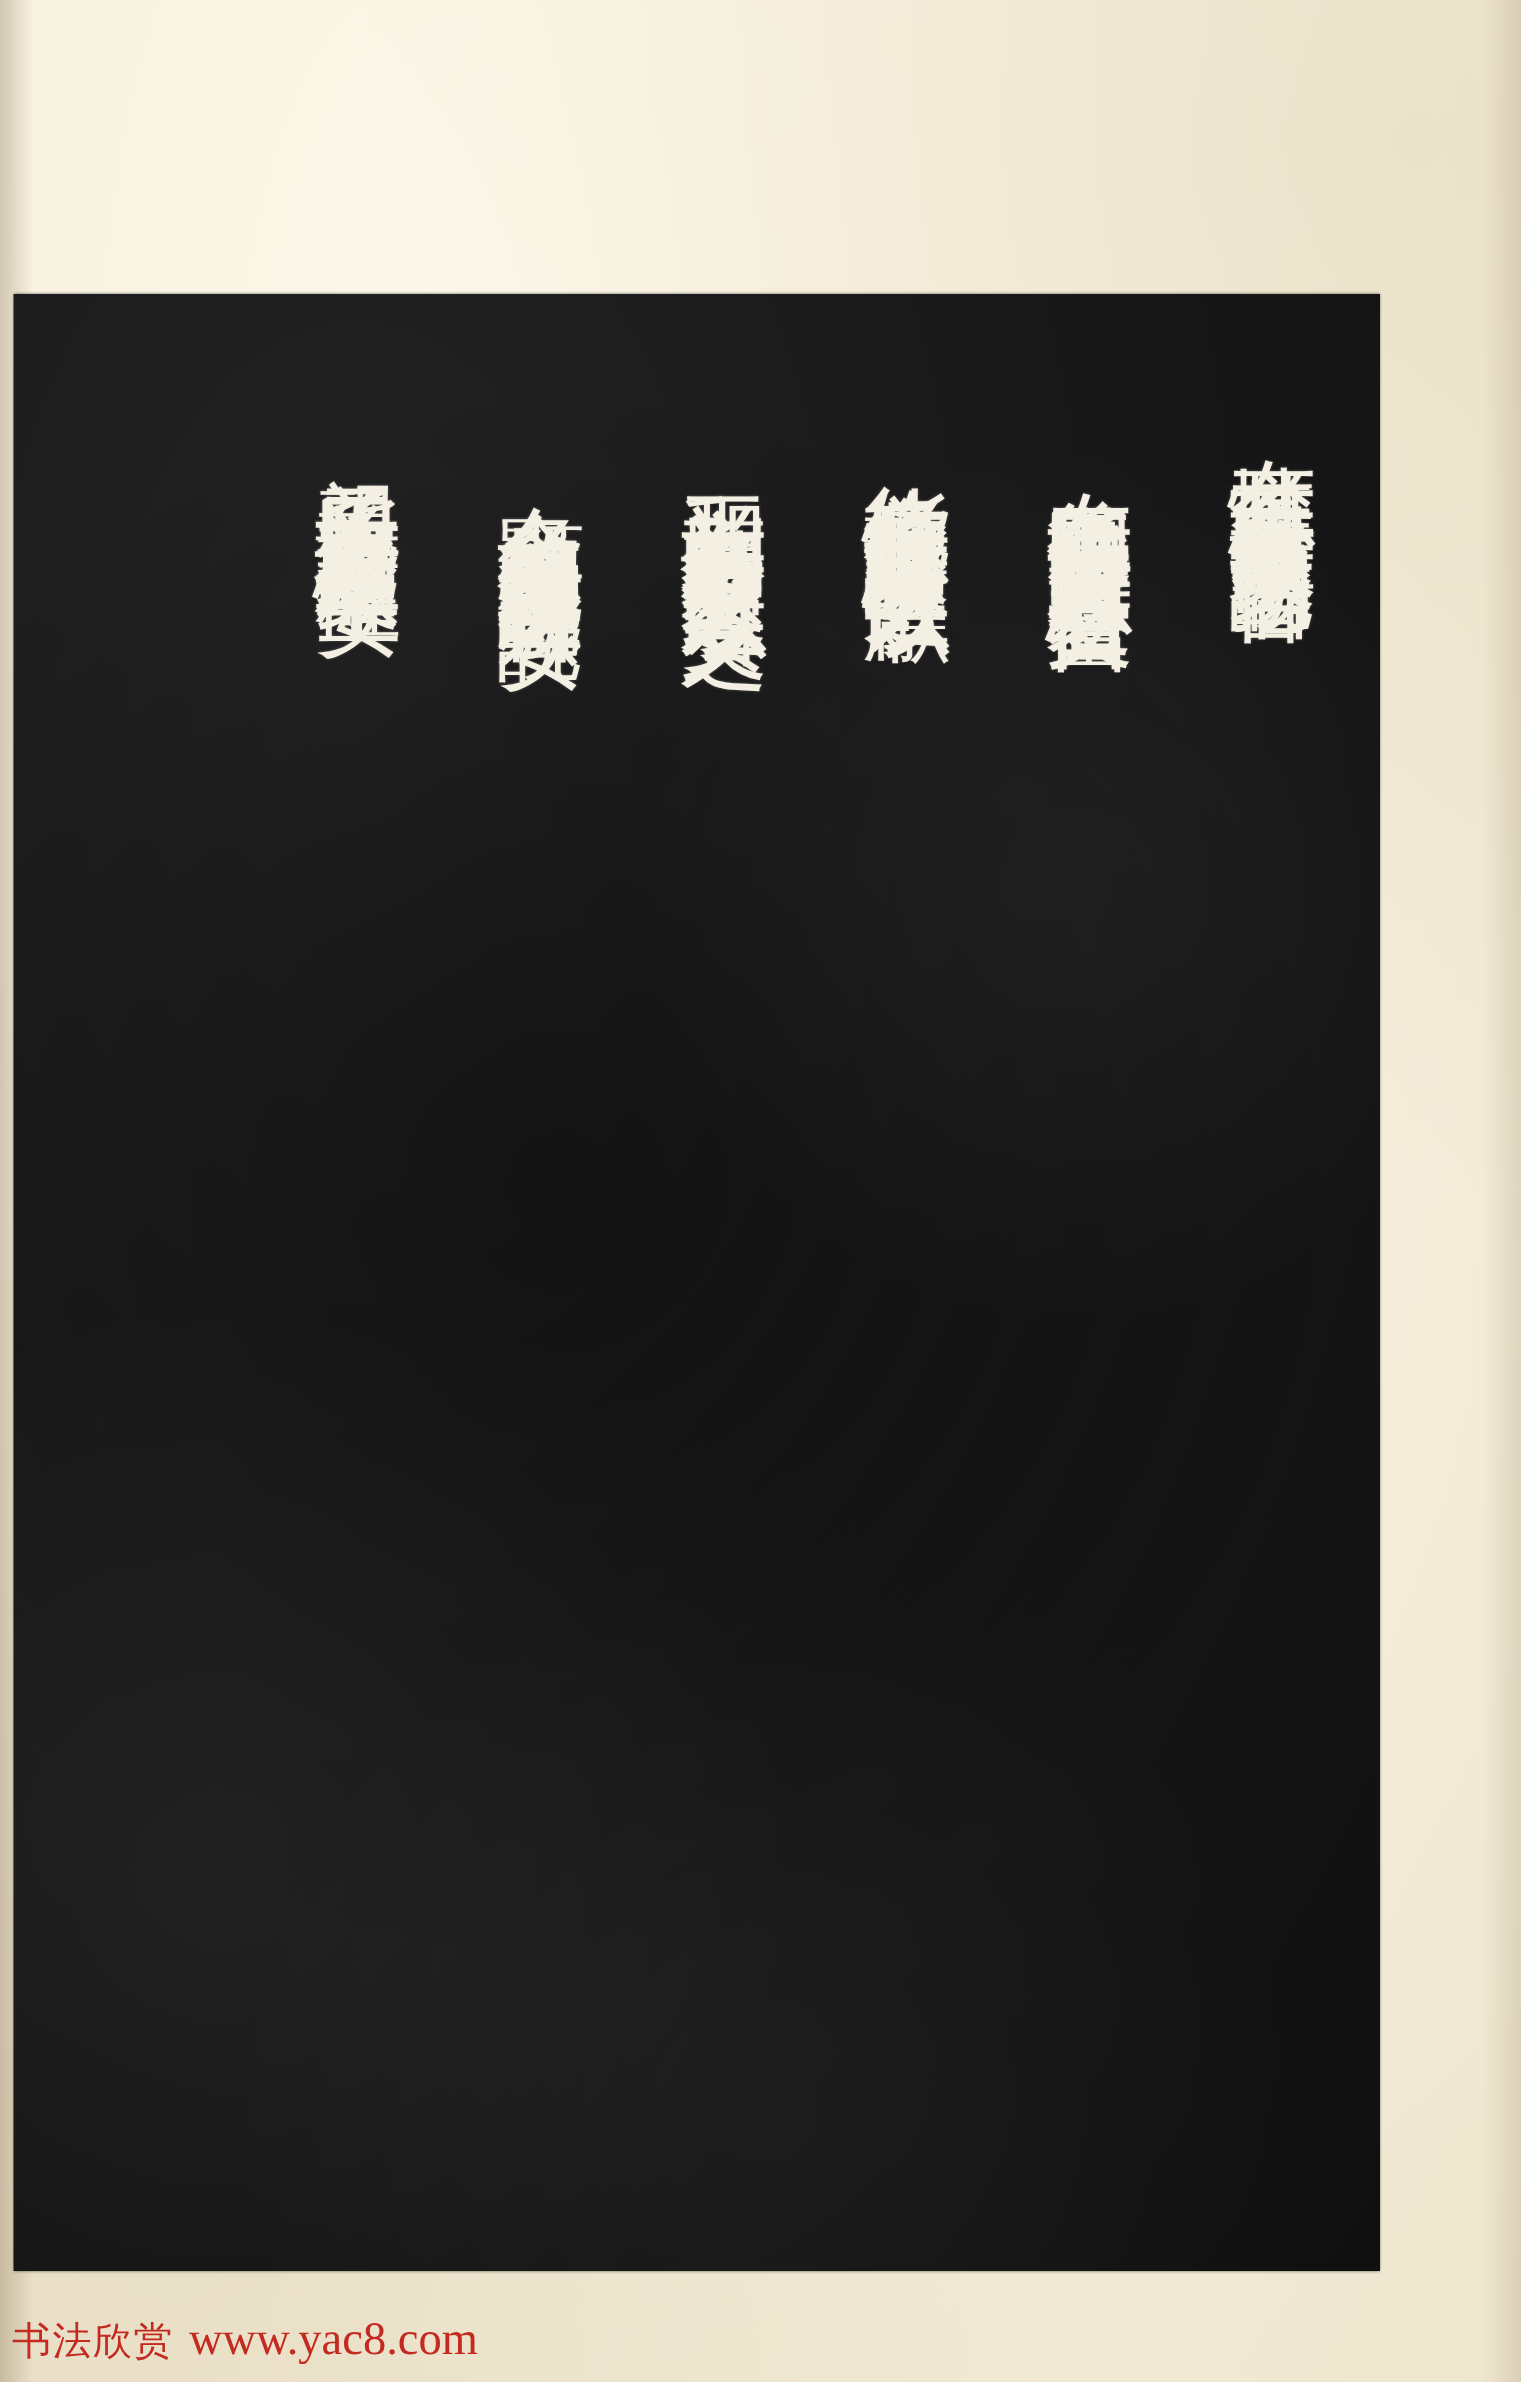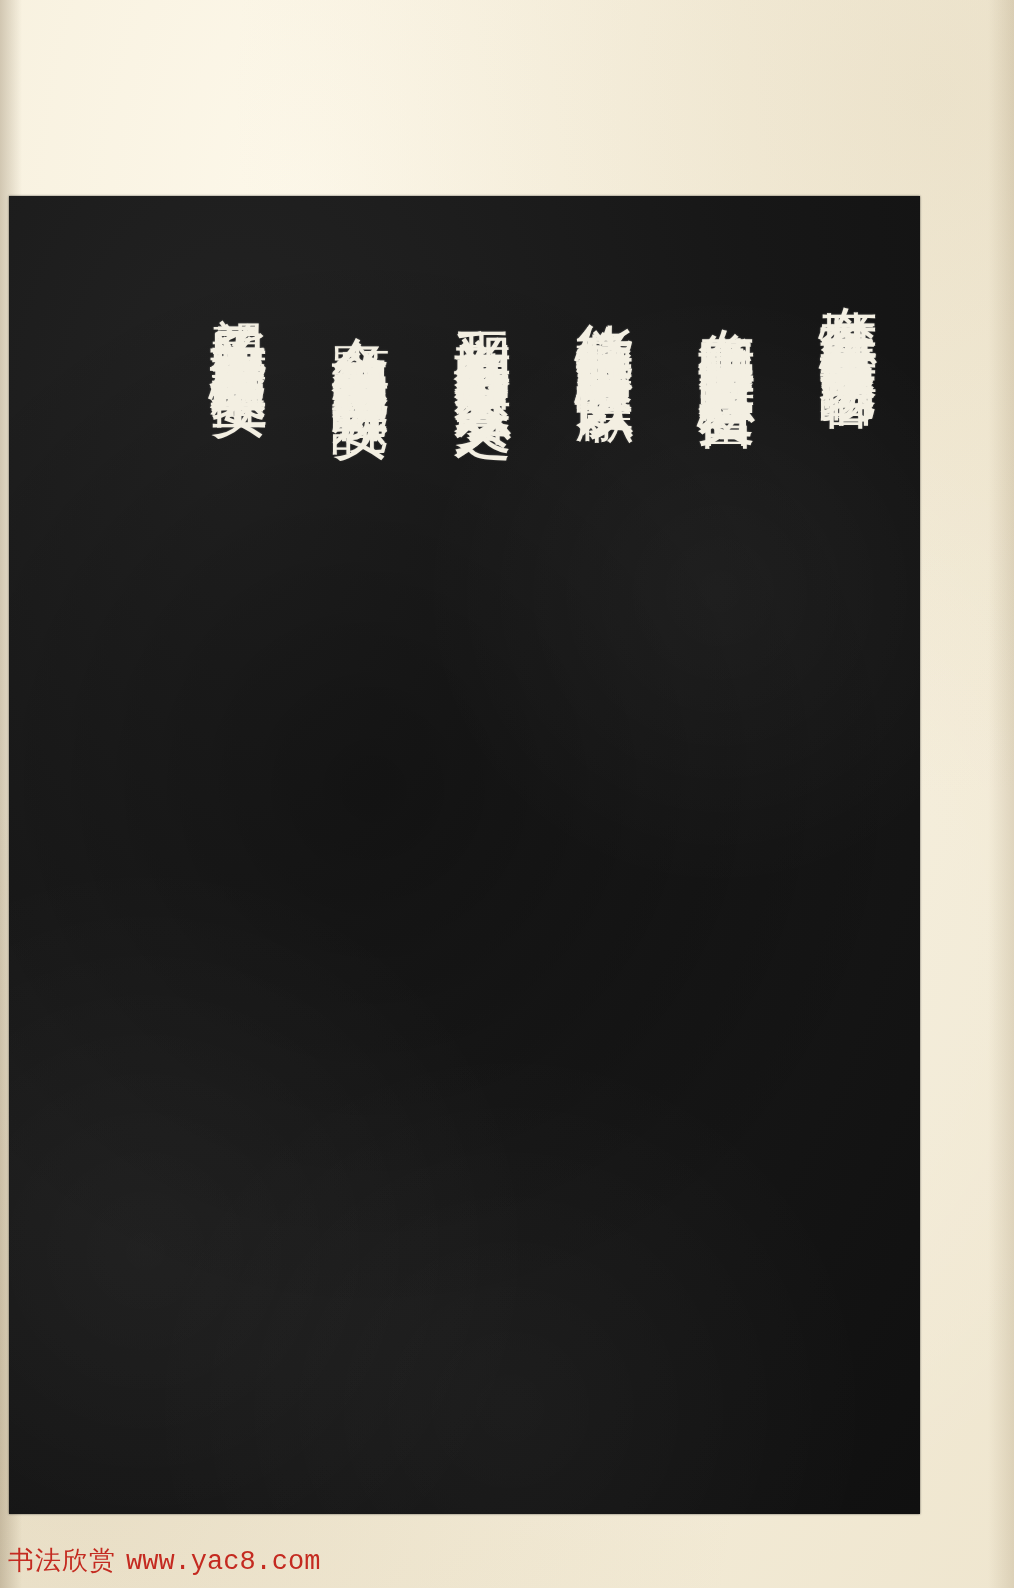--- a/index.html
+++ b/index.html
@@ -124,22 +124,22 @@
   }
   #credit .cn {
     color: #c42a20;
     font-family: "DejaVu Serif", serif;
     font-size: 26px;
     letter-spacing: 1px;
     margin-top: 33px;
   }
   #credit .url {
     color: #c42a20;
-    font-family: Liberation Mono, monospace;
-    font-size: 27px;
+    font-family: Liberation Serif, serif;
+    font-size: 31px;
     letter-spacing: 0px;
   }
 </style>
 </head>
 <body>
 
 <div id="page">
 
   <div id="binding-edge"></div>
   <div id="outer-edge"></div>

